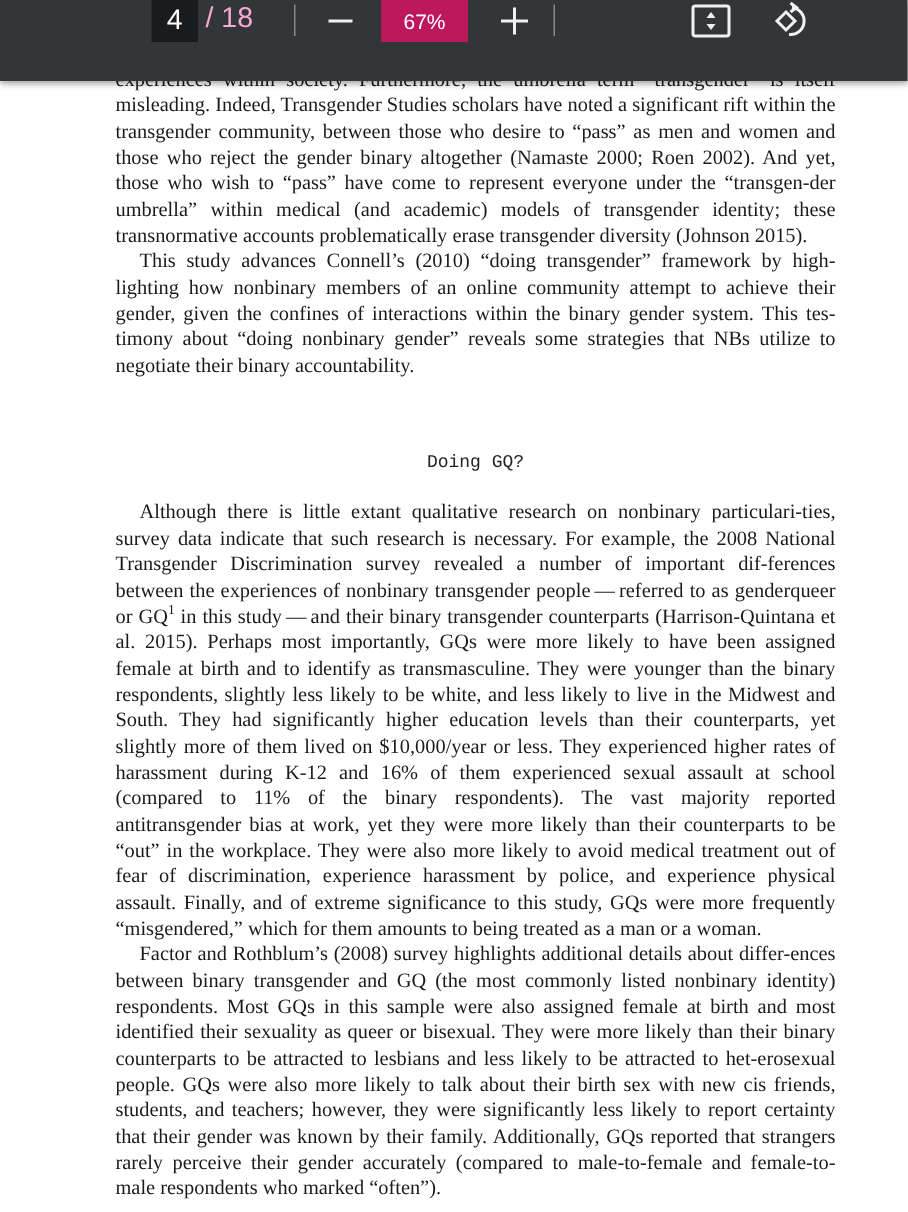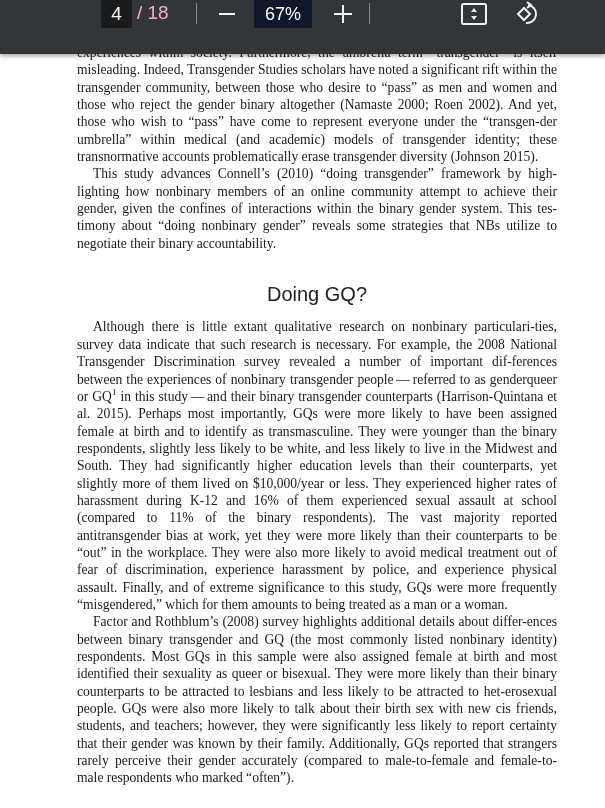--- a/index.html
+++ b/index.html
@@ -23,40 +23,40 @@
     }
     .page-total { position: absolute; left: 137px; top: 2px; font-size: 19px; color: #f9a8d4; }
     .sep { position: absolute; top: 3px; width: 1px; height: 21px; background: #888; }
     .zoom-out {
       position: absolute; left: 218px; top: 6px; width: 18px; height: 16px;
       display: flex; align-items: center; justify-content: center; cursor: pointer;
     }
     .zoom-out .bar { width: 16px; height: 2px; background: #f1f1f1; }
     .zoom-value {
       position: absolute; left: 254px; top: 0; width: 58px; height: 28px;
-      background: #0f172a; color: #fff; font-size: 18px;
+      background: #be185d; color: #fff; font-size: 14px;
       display: flex; align-items: center; justify-content: center;
     }
     .zoom-in {
       position: absolute; left: 333px; top: 4px; width: 20px; height: 20px; cursor: pointer;
     }
     .zoom-in .h { position: absolute; left: 1px; top: 9px; width: 18px; height: 2px; background: #f1f1f1; }
     .zoom-in .v { position: absolute; left: 9px; top: 1px; width: 2px; height: 18px; background: #f1f1f1; }
     .fit-btn { position: absolute; left: 460px; top: 2px; width: 28px; height: 24px; cursor: pointer; }
     .rotate-btn { position: absolute; left: 513px; top: 1px; width: 30px; height: 26px; cursor: pointer; }
     .page {
       position: absolute; left: 77px; top: 44px; width: 480px;
       color: #1a1a1a; font-size: 13.6px; line-height: 17.35px;
       text-align: justify; hyphens: none;
     }
     .page p { margin: 0; text-indent: 16px; }
     .page p.cont { text-indent: 0; }
     .heading {
-      font-family: Liberation Sans, sans-serif;
-      font-size: 20px; text-align: center; margin: 34px 0 15px 0;
+      font-family: Liberation Mono, monospace;
+      font-size: 12px; text-align: center; margin: 48px 0 15px 0;
       color: #222;
     }
     sup { font-size: 9px; line-height: 0; }
   </style>
 </head>
 <body>
 
 <div class="toolbar">
   <div class="page-input">4</div>
   <div class="page-total">/ 18</div>

